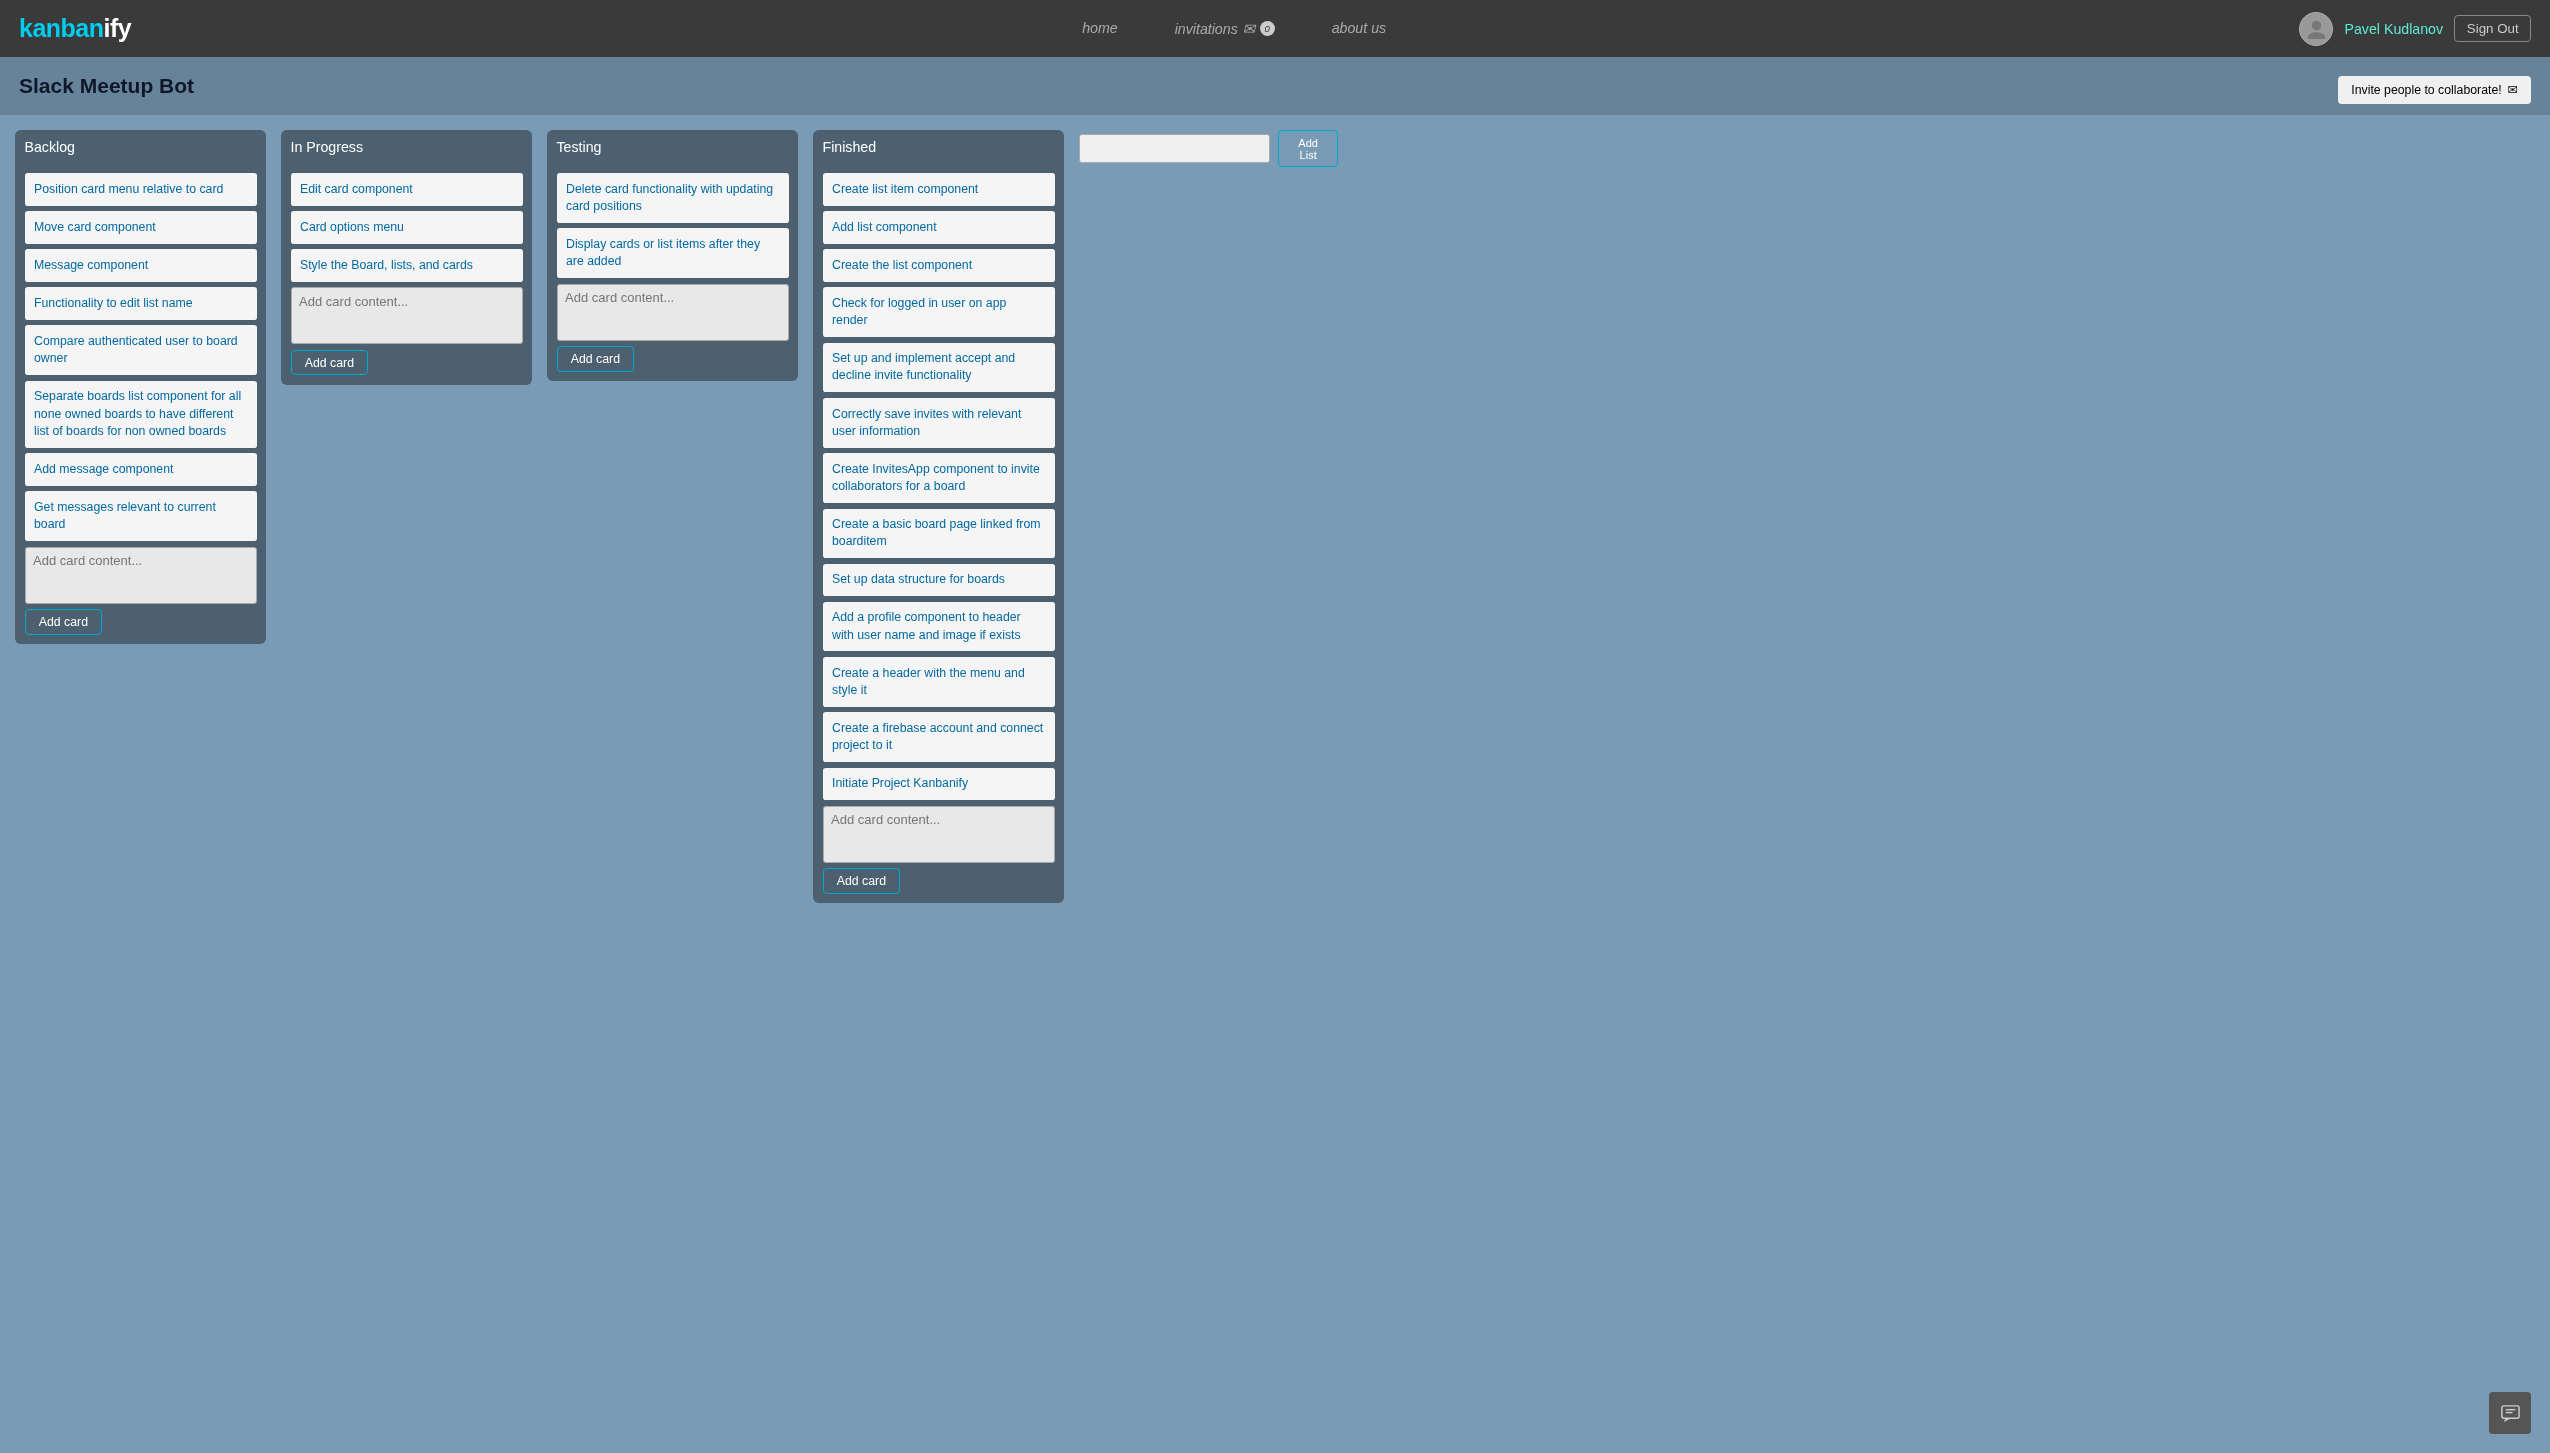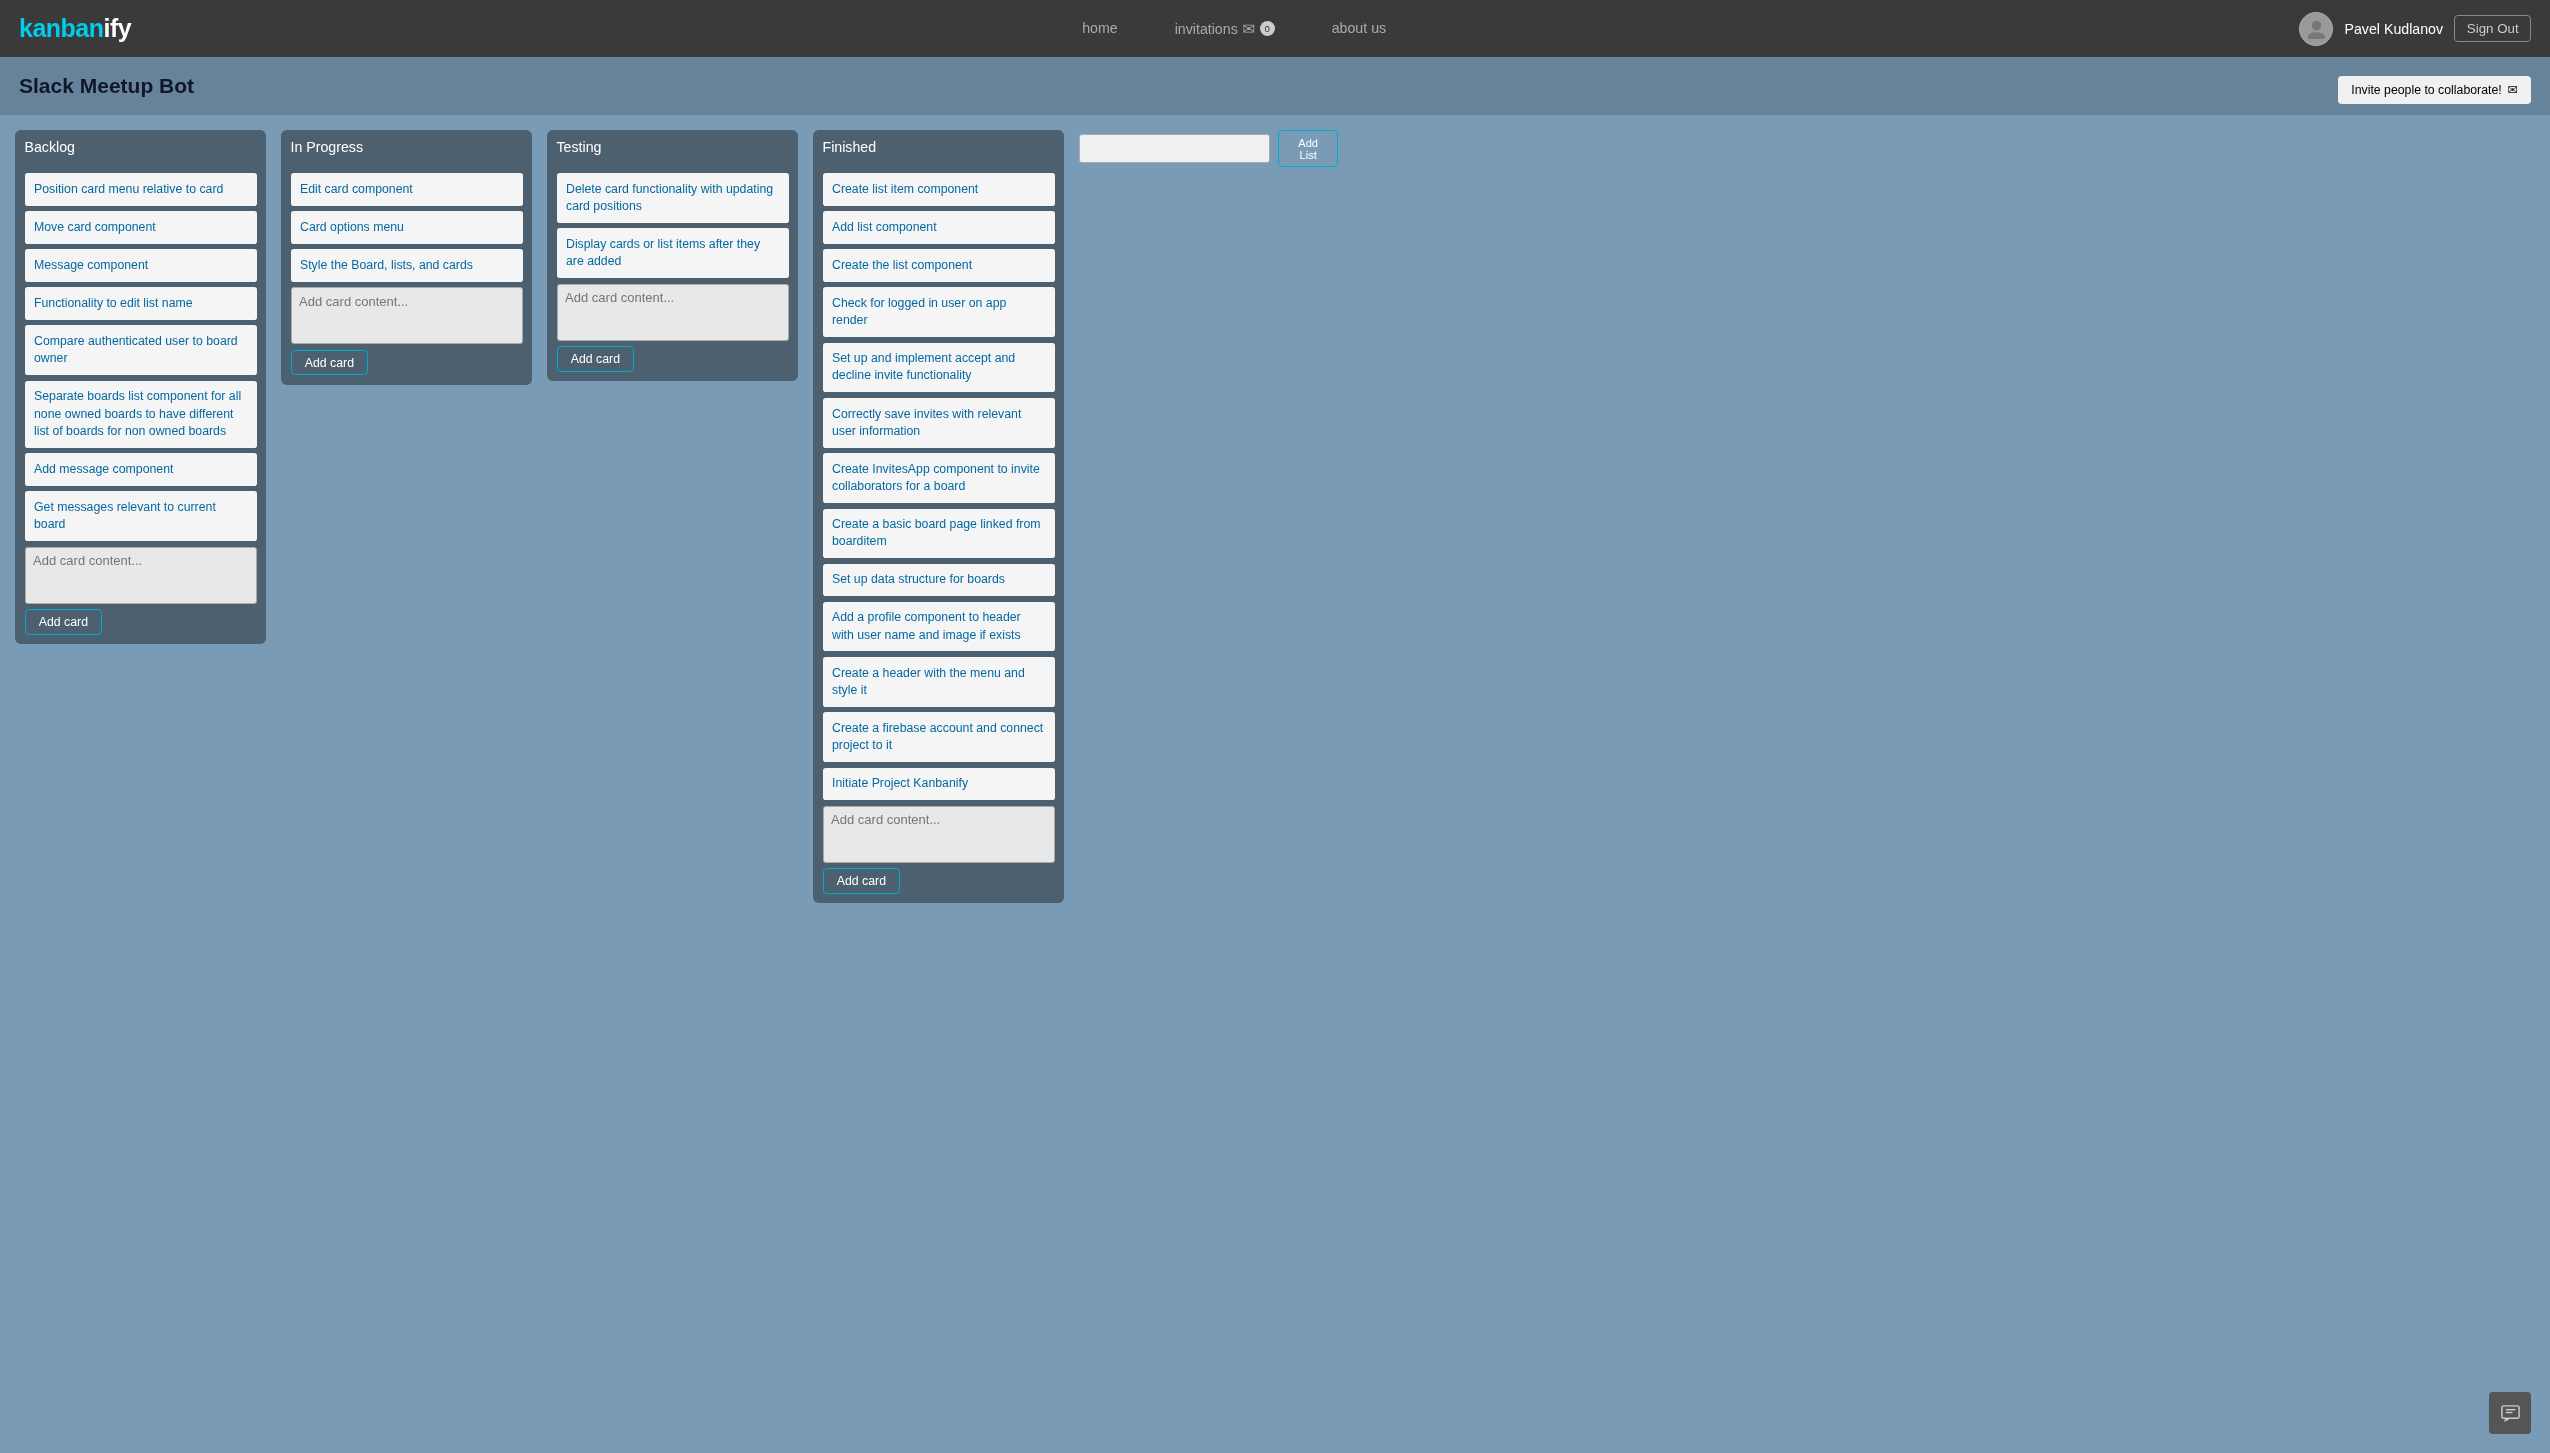--- a/index.html
+++ b/index.html
@@ -36,20 +36,21 @@
     .navbar-nav {
       display: flex;
       gap: 57px;
       flex: 1;
       justify-content: center;
     }
     .navbar-nav a {
       color: #aaa;
       text-decoration: none;
       font-size: 14.2px;
+      font-style: italic;
     }
     .navbar-nav .invitations {
       display: flex;
       align-items: center;
       gap: 4.7px;
     }
     .navbar-nav .invitations .badge {
       background: #ccc;
       color: #333;
       border-radius: 50%;
@@ -73,21 +74,21 @@
       background: #999;
       border: 1.9px solid #aaa;
       display: flex;
       align-items: center;
       justify-content: center;
       color: #555;
       font-size: 17px;
       overflow: hidden;
     }
     .user-name {
-      color: #ffffff;
+      color: #5eead4;
       font-size: 14.2px;
     }
     .sign-out-btn {
       border: 0.9px solid #888;
       background: transparent;
       color: #ccc;
       padding: 4.7px 11.4px;
       border-radius: 3.8px;
       cursor: pointer;
       font-size: 13.3px;

